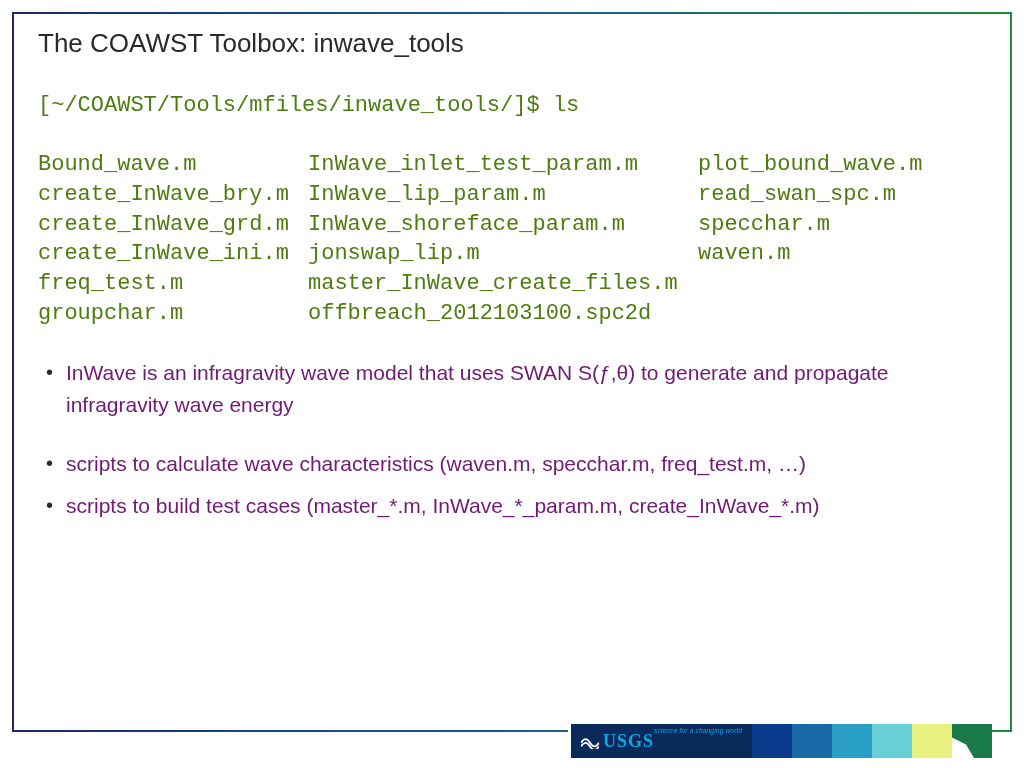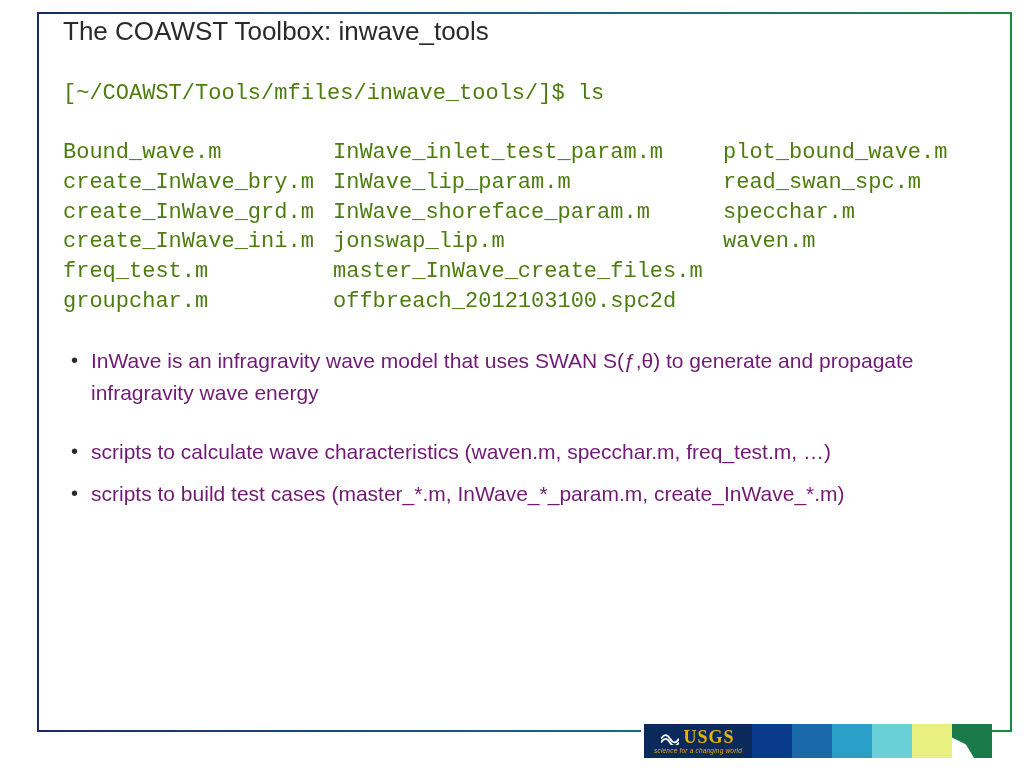--- a/index.html
+++ b/index.html
@@ -11,22 +11,21 @@
     position: relative;
   }
   .slide-frame {
     position: absolute;
     top: 12px;
     left: 12px;
     right: 12px;
     bottom: 36px;
     border: 2px solid;
     border-image: linear-gradient(90deg, #1a2a6c 0%, #1a5c8c 50%, #1a8c3c 100%) 1;
-    padding: 2px 24px 24px 24px;
-    margin-left: 25px;
+    padding: 14px 24px 24px 24px;
   }
   .title {
     font-size: 26px;
     color: #2a2a2a;
     font-weight: 400;
     margin-bottom: 32px;
   }
   .terminal {
     font-family: Liberation Mono, monospace;
     font-size: 22px;
@@ -58,25 +57,24 @@
   .footer-bar {
     position: absolute;
     bottom: 10px;
     right: 32px;
     height: 34px;
     display: flex;
     align-items: stretch;
   }
   .usgs-box {
     background: #0a2a5c;
-    color: #eab308;
+    color: #0ea5e9;
     display: flex;
-    flex-direction: column;
+    flex-direction: row;
     justify-content: center;
-    align-items: center;
     padding: 2px 10px;
     border-left: 3px solid #fff;
   }
   .usgs-main {
     font-family: Georgia, serif;
     font-weight: bold;
     font-size: 18px;
     letter-spacing: 1px;
     line-height: 1;
     display: flex;

